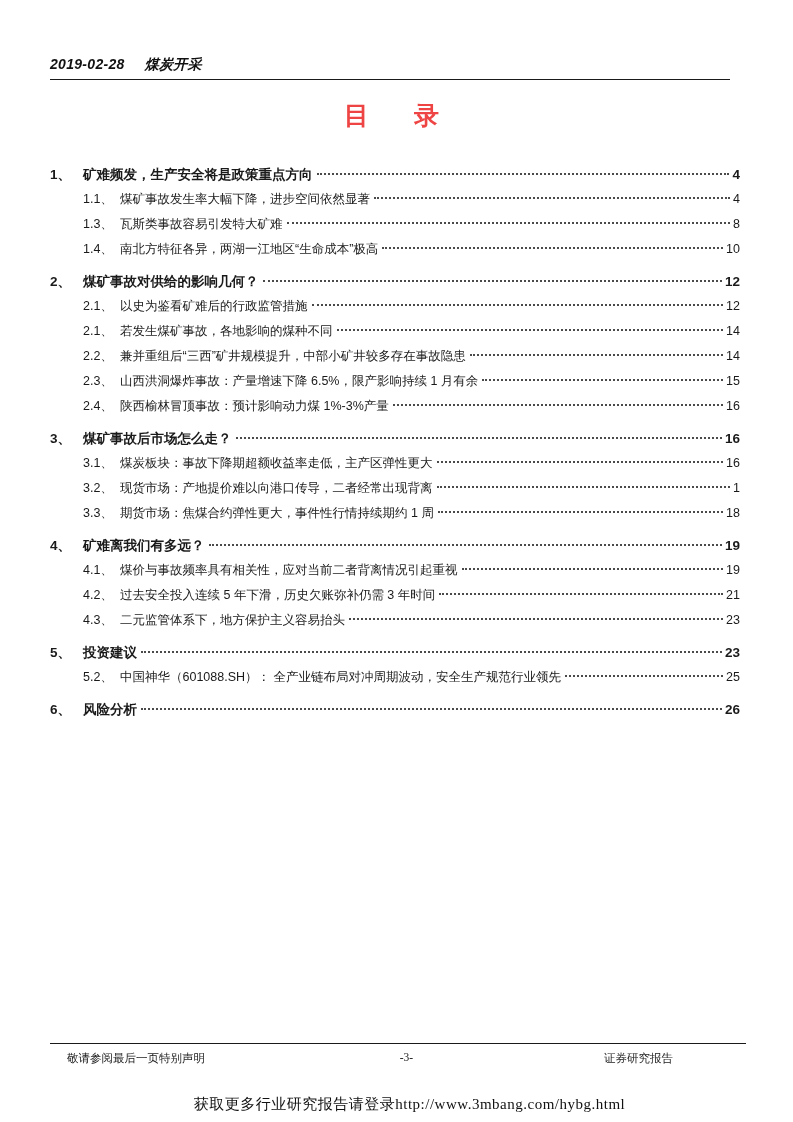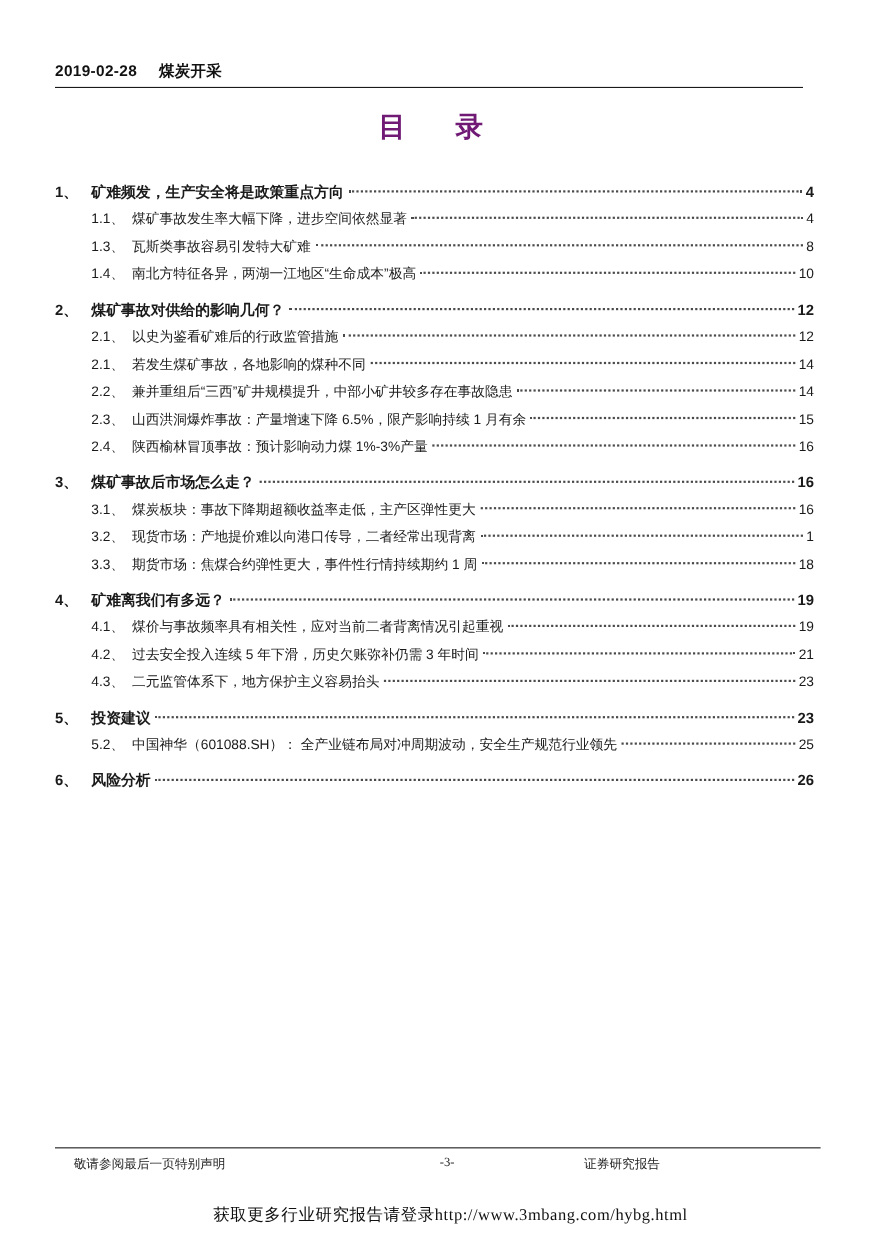--- a/index.html
+++ b/index.html
@@ -15,34 +15,35 @@
   }
 
   
   .header {
     position: absolute;
     top: 56px;
     left: 50px;
     right: 63px;
     border-bottom: 1.5px solid #1a1a1a;
     padding-bottom: 5px;
+    font-style: italic;
   }
   .header-text { font-size: 14px; font-weight: 600; color: #111; letter-spacing: 0.3px; }
   .header-sector { margin-left: 20px; }
 
   
   .page-title {
     position: absolute;
     top: 99px;
     left: 0;
     width: 100%;
     text-align: center;
     font-size: 25px;
     font-weight: bold;
-    color: #701a75;
+    color: #ef4444;
     letter-spacing: 10px;
   }
 
   
   .toc {
     position: absolute;
     top: 150px;
     left: 50px;
     right: 53px;
   }
@@ -76,21 +77,21 @@
     right: 47px;
     border-top: 1.2px solid #1a1a1a;
     padding-top: 7px;
     display: flex;
     font-size: 11.5px;
     font-family: "Liberation Serif", serif;
     color: #222;
   }
   .footer > span { flex: 1; margin-left: 17px; }
   .footer .f-center { text-align: center; }
-  .footer .f-right { text-align: left; }
+  .footer .f-right { text-align: center; }
 
   
   .promo {
     position: absolute;
     top: 1095px;
     left: 0;
     width: 100%;
     text-align: center;
     font-size: 15px;
     letter-spacing: 0.5px;

